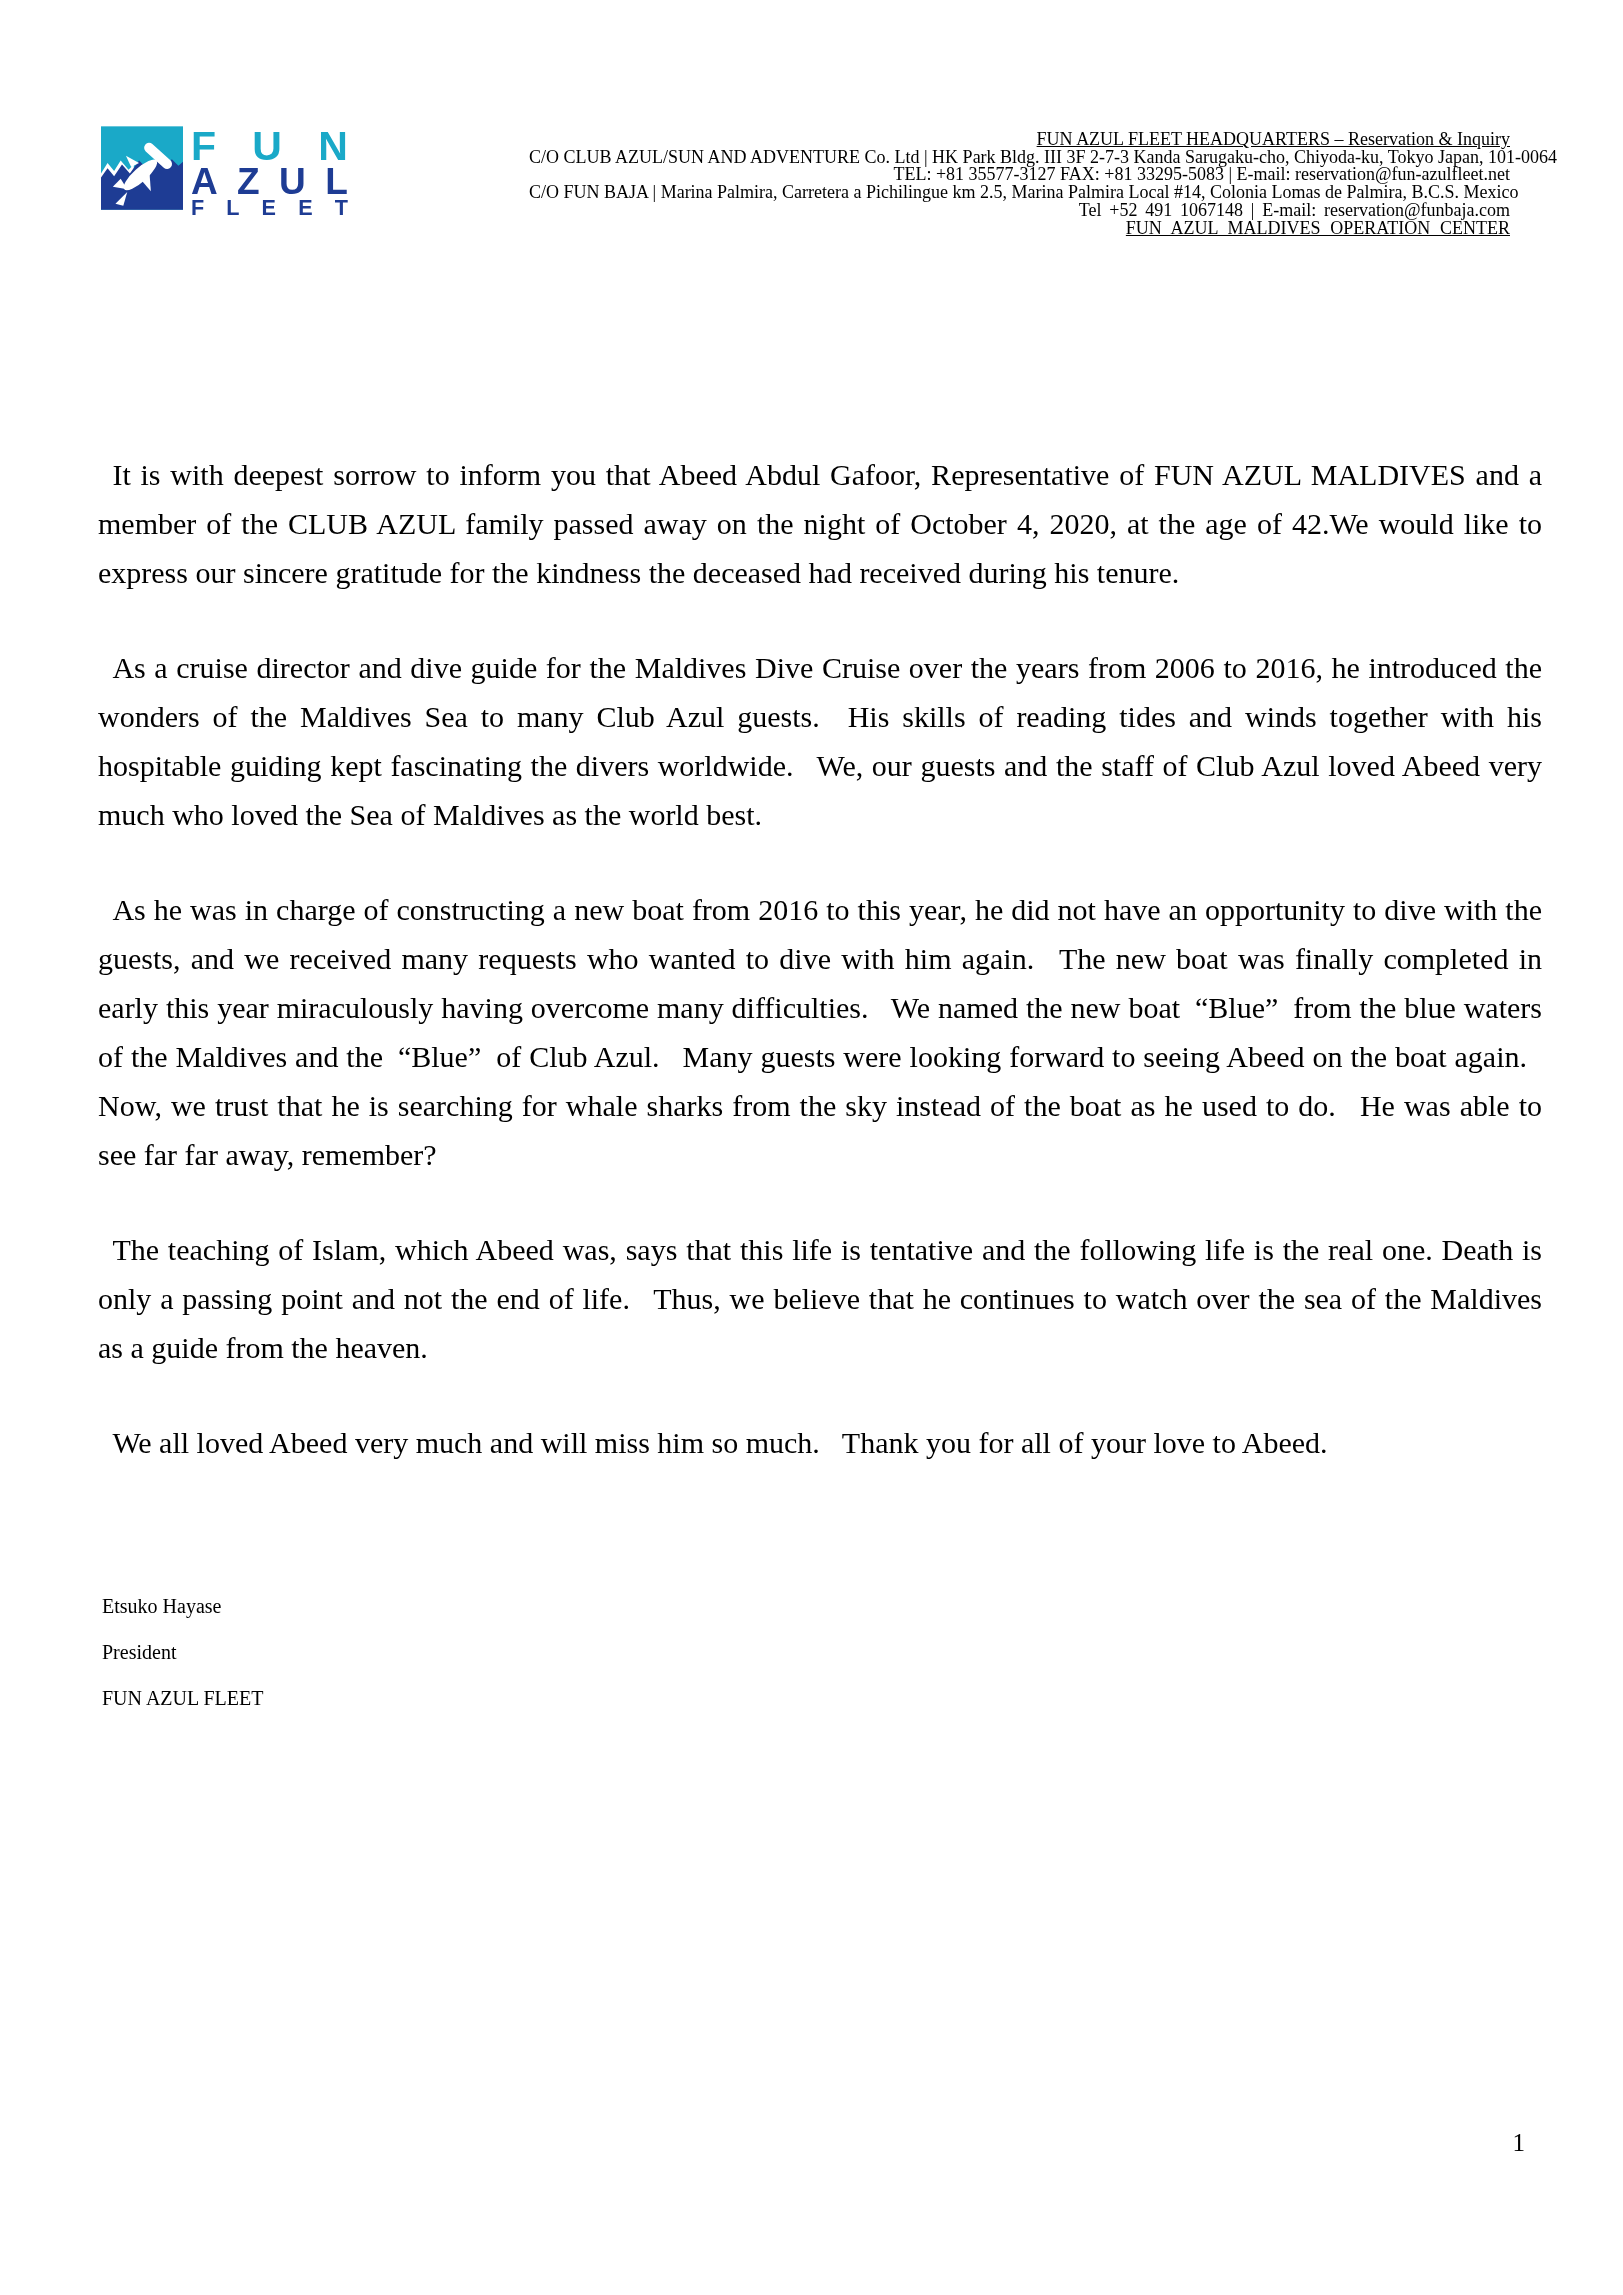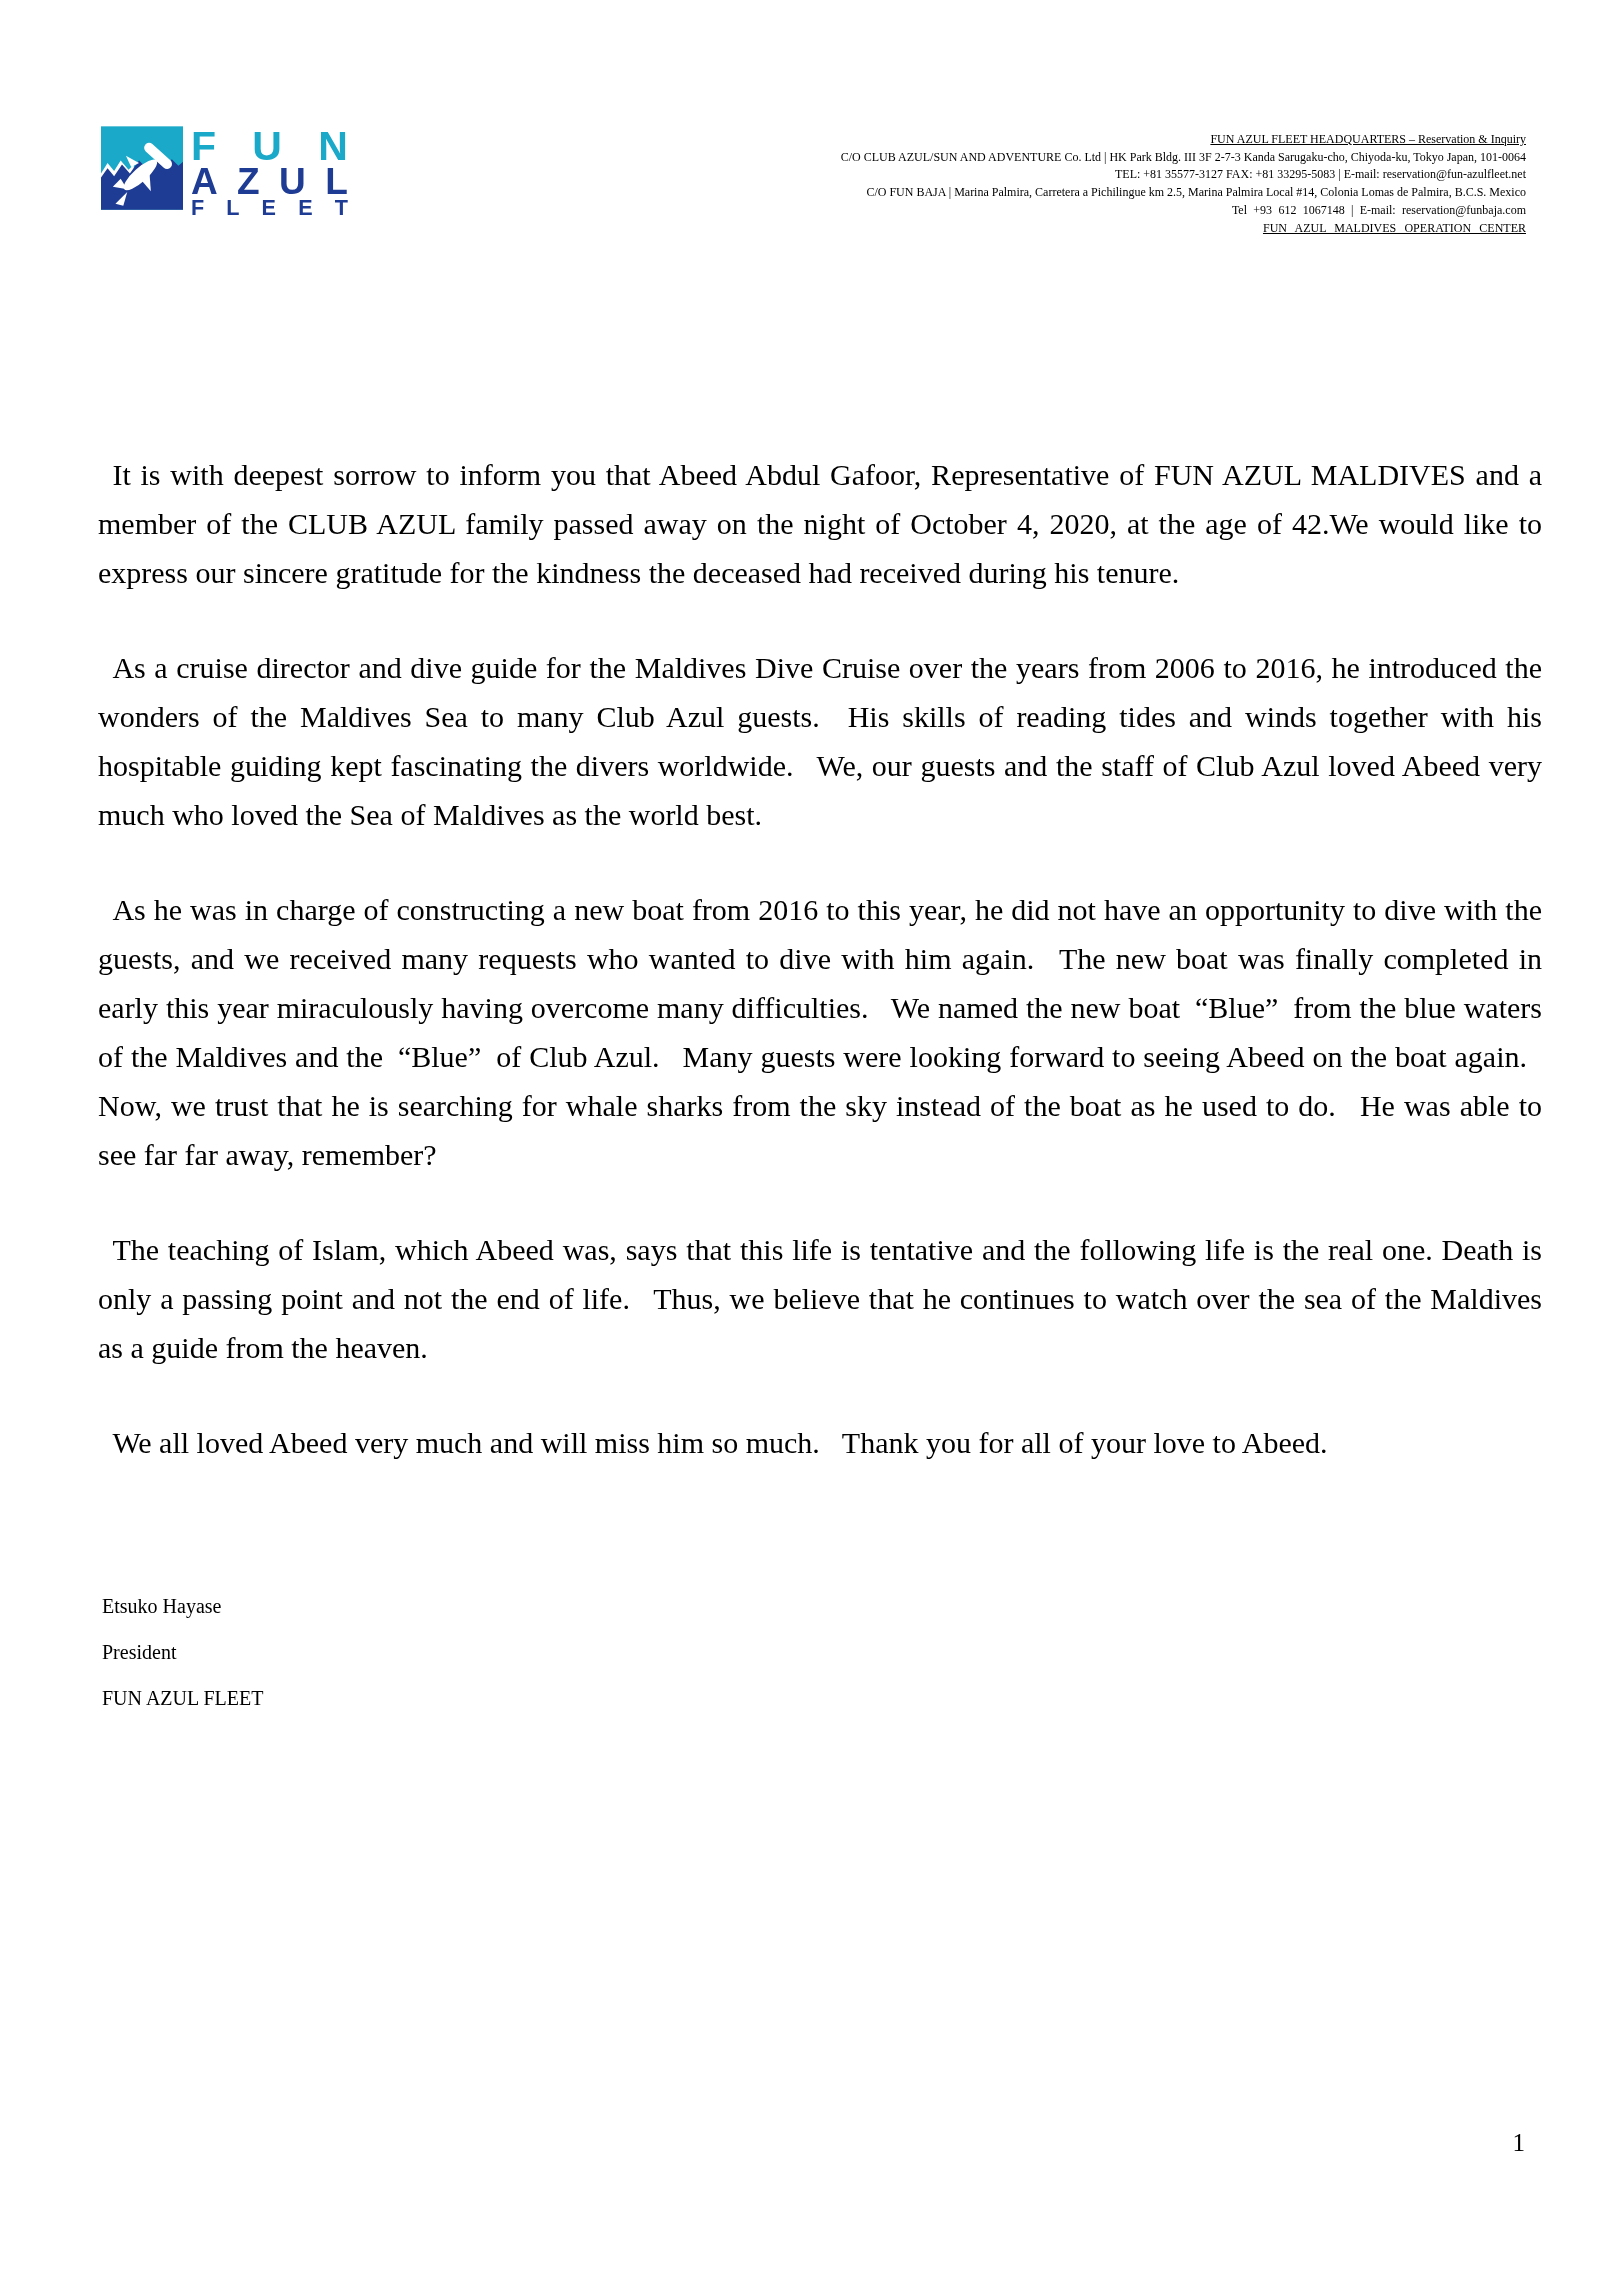--- a/index.html
+++ b/index.html
@@ -18,22 +18,22 @@
   .logo-text{position:relative;margin-left:7.9px;width:157px;}
   .logo-line{display:flex;justify-content:space-between;
              font-family:"Liberation Sans","DejaVu Sans",sans-serif;
              font-weight:800;line-height:1;}
   .logo-fun  {color:var(--teal,#1AA9C8);font-size:41px;height:37px;align-items:flex-start;}
   .logo-azul {color:var(--navy,#1E3C94);font-size:37px;height:33px;align-items:flex-start;}
   .logo-fleet{color:var(--navy,#1E3C94);font-size:21.6px;height:17px;font-weight:700;margin-top:1.3px;}
 
   
   .contact{
-    position:absolute;top:131px;right:97px;width:981px;
-    text-align:right;font-size:12px;line-height:17.7px;
+    position:absolute;top:131px;right:113px;width:981px;
+    text-align:right;font-size:18px;line-height:17.7px;
     letter-spacing:0;white-space:nowrap;
   }
   .contact .u{text-decoration:underline;}
   .contact .ws1{word-spacing:3.3px;}
   .contact .ws2{word-spacing:5.2px;}
 
   
   .body-text{position:absolute;left:98px;right:81px;top:450px;}
   .body-text p{
     margin:0 0 46px 0;
@@ -90,21 +90,21 @@
           <span>T</span>
         </div>
     </div>
   </div>
 
   <div class="contact">
     <div class="u">FUN AZUL FLEET HEADQUARTERS – Reservation &amp; Inquiry</div>
     <div>C/O CLUB AZUL/SUN AND ADVENTURE Co. Ltd | HK Park Bldg. III 3F 2-7-3 Kanda Sarugaku-cho, Chiyoda-ku, Tokyo Japan, 101-0064</div>
     <div>TEL: +81 35577-3127 FAX: +81 33295-5083 | E-mail: reservation@fun-azulfleet.net</div>
     <div>C/O FUN BAJA | Marina Palmira, Carretera a Pichilingue km 2.5, Marina Palmira Local #14, Colonia Lomas de Palmira, B.C.S. Mexico</div>
-    <div class="ws1">Tel +93 612 1067148 | E-mail: reservation@funbaja.com</div>
+    <div class="ws1">Tel +52 491 1067148 | E-mail: reservation@funbaja.com</div>
     <div class="u ws2">FUN AZUL MALDIVES OPERATION CENTER</div>
   </div>
 
   <div class="body-text">
     <p>It is with deepest sorrow to inform you that Abeed Abdul Gafoor, Representative of FUN AZUL MALDIVES and a member of the CLUB AZUL family passed away on the night of October 4, 2020, at the age of 42.We would like to express our sincere gratitude for the kindness the deceased had received during his tenure.</p>
     <p>As a cruise director and dive guide for the Maldives Dive Cruise over the years from 2006 to 2016, he introduced the wonders of the Maldives Sea to many Club Azul guests.  His skills of reading tides and winds together with his hospitable guiding kept fascinating the divers worldwide.  We, our guests and the staff of Club Azul loved Abeed very much who loved the Sea of Maldives as the world best.</p>
     <p>As he was in charge of constructing a new boat from 2016 to this year, he did not have an opportunity to dive with the guests, and we received many requests who wanted to dive with him again.  The new boat was finally completed in early this year miraculously having overcome many difficulties.  We named the new boat “Blue” from the blue waters of the Maldives and the “Blue” of Club Azul.  Many guests were looking forward to seeing Abeed on the boat again.  Now, we trust that he is searching for whale sharks from the sky instead of the boat as he used to do.  He was able to see far far away, remember?</p>
     <p>The teaching of Islam, which Abeed was, says that this life is tentative and the following life is the real one. Death is only a passing point and not the end of life.  Thus, we believe that he continues to watch over the sea of the Maldives as a guide from the heaven.</p>
     <p>We all loved Abeed very much and will miss him so much.  Thank you for all of your love to Abeed.</p>
   </div>

